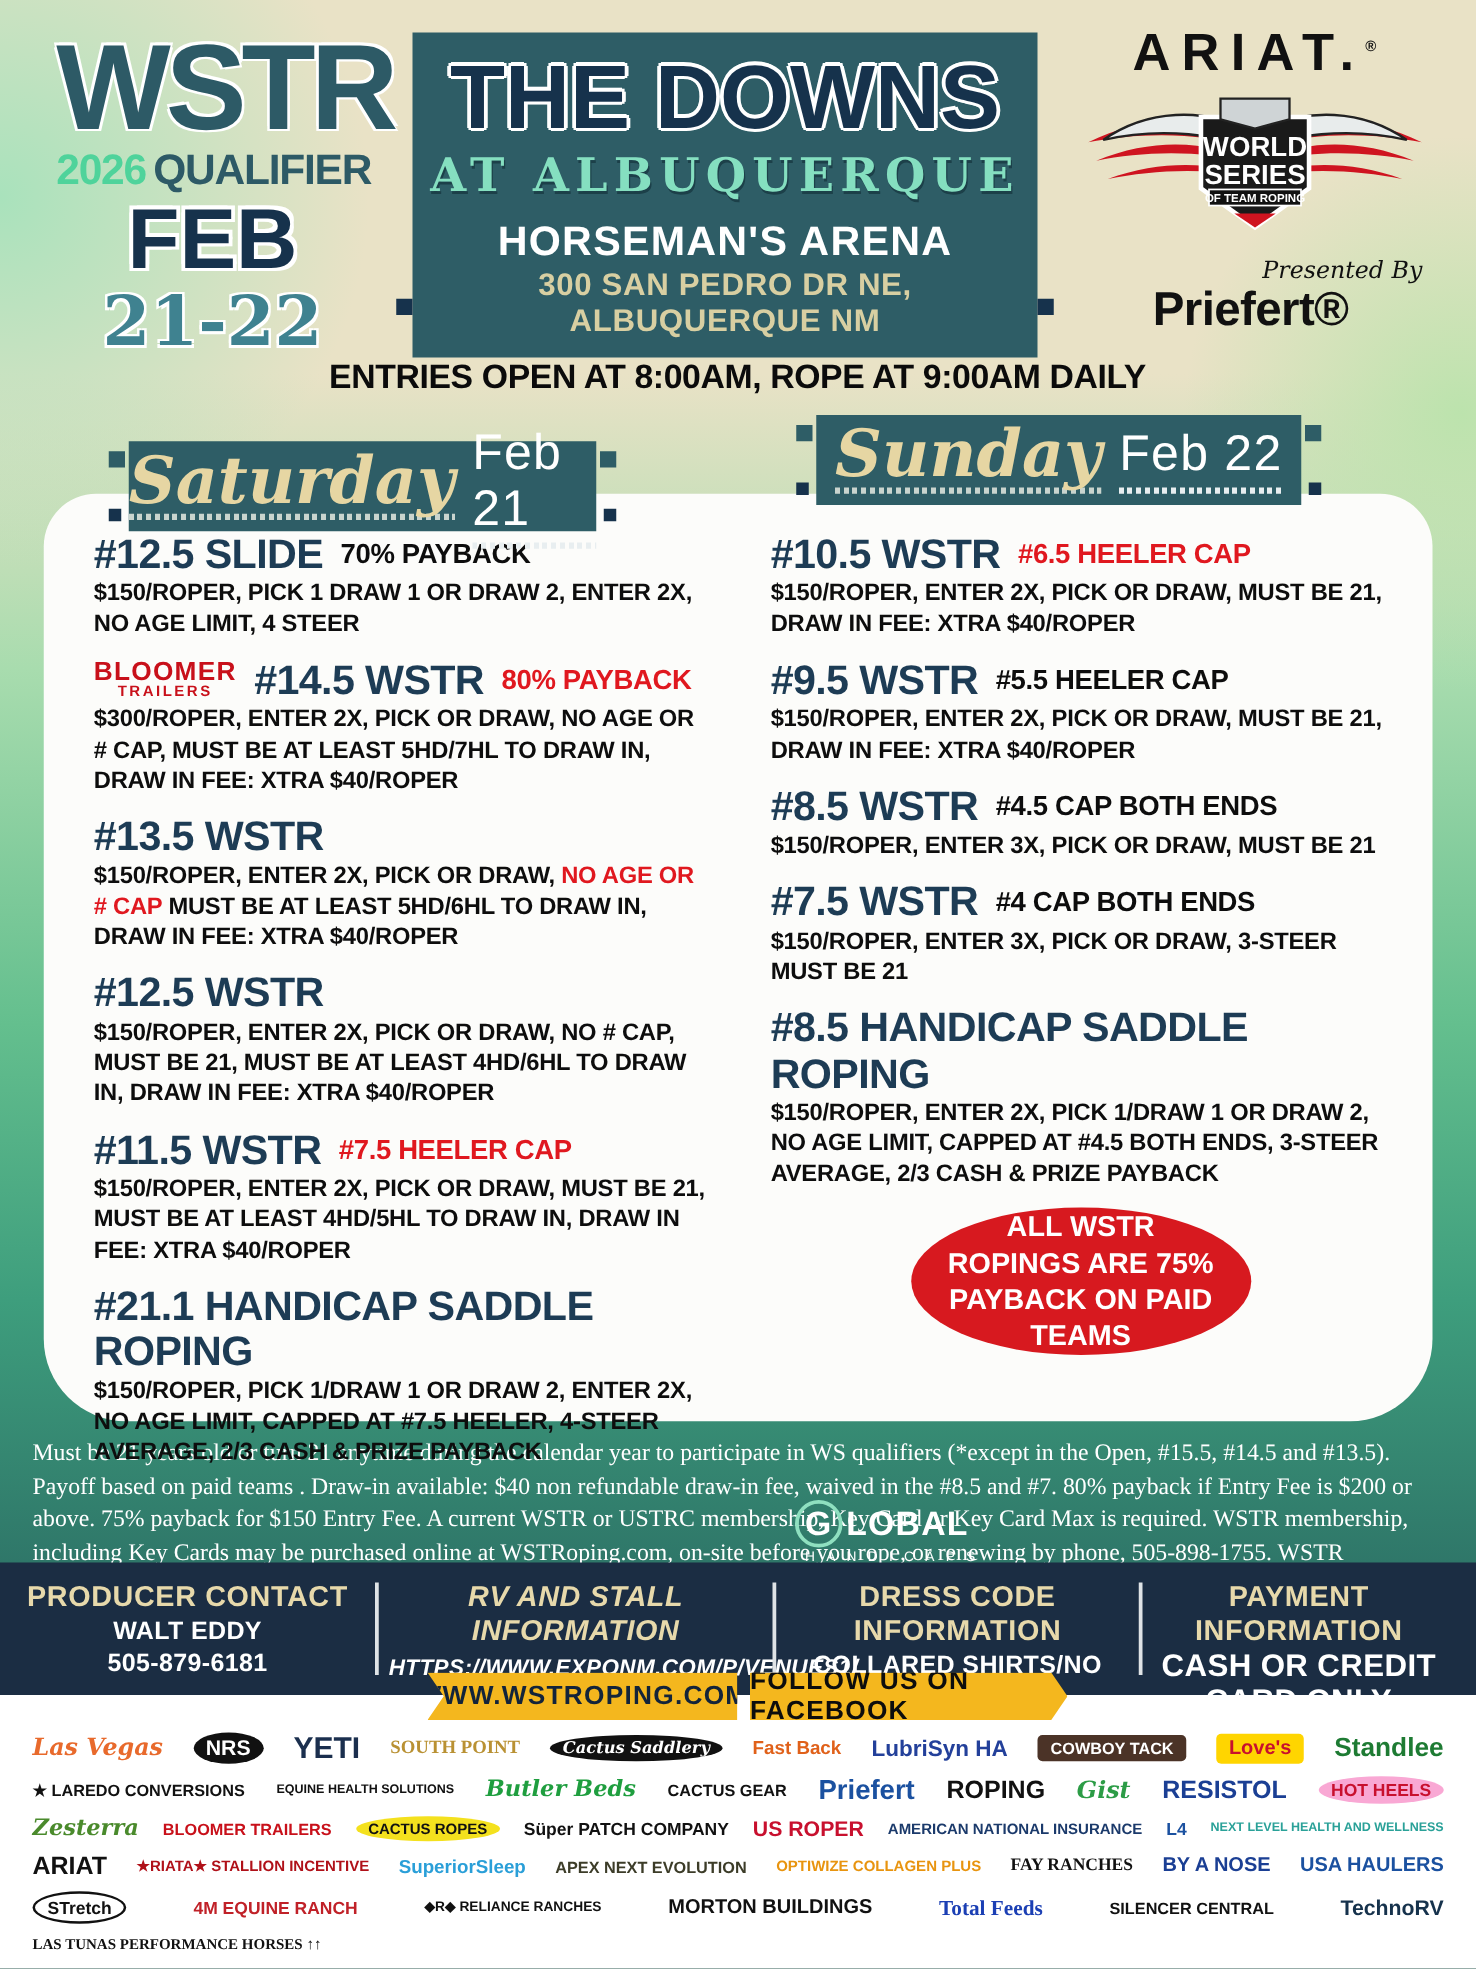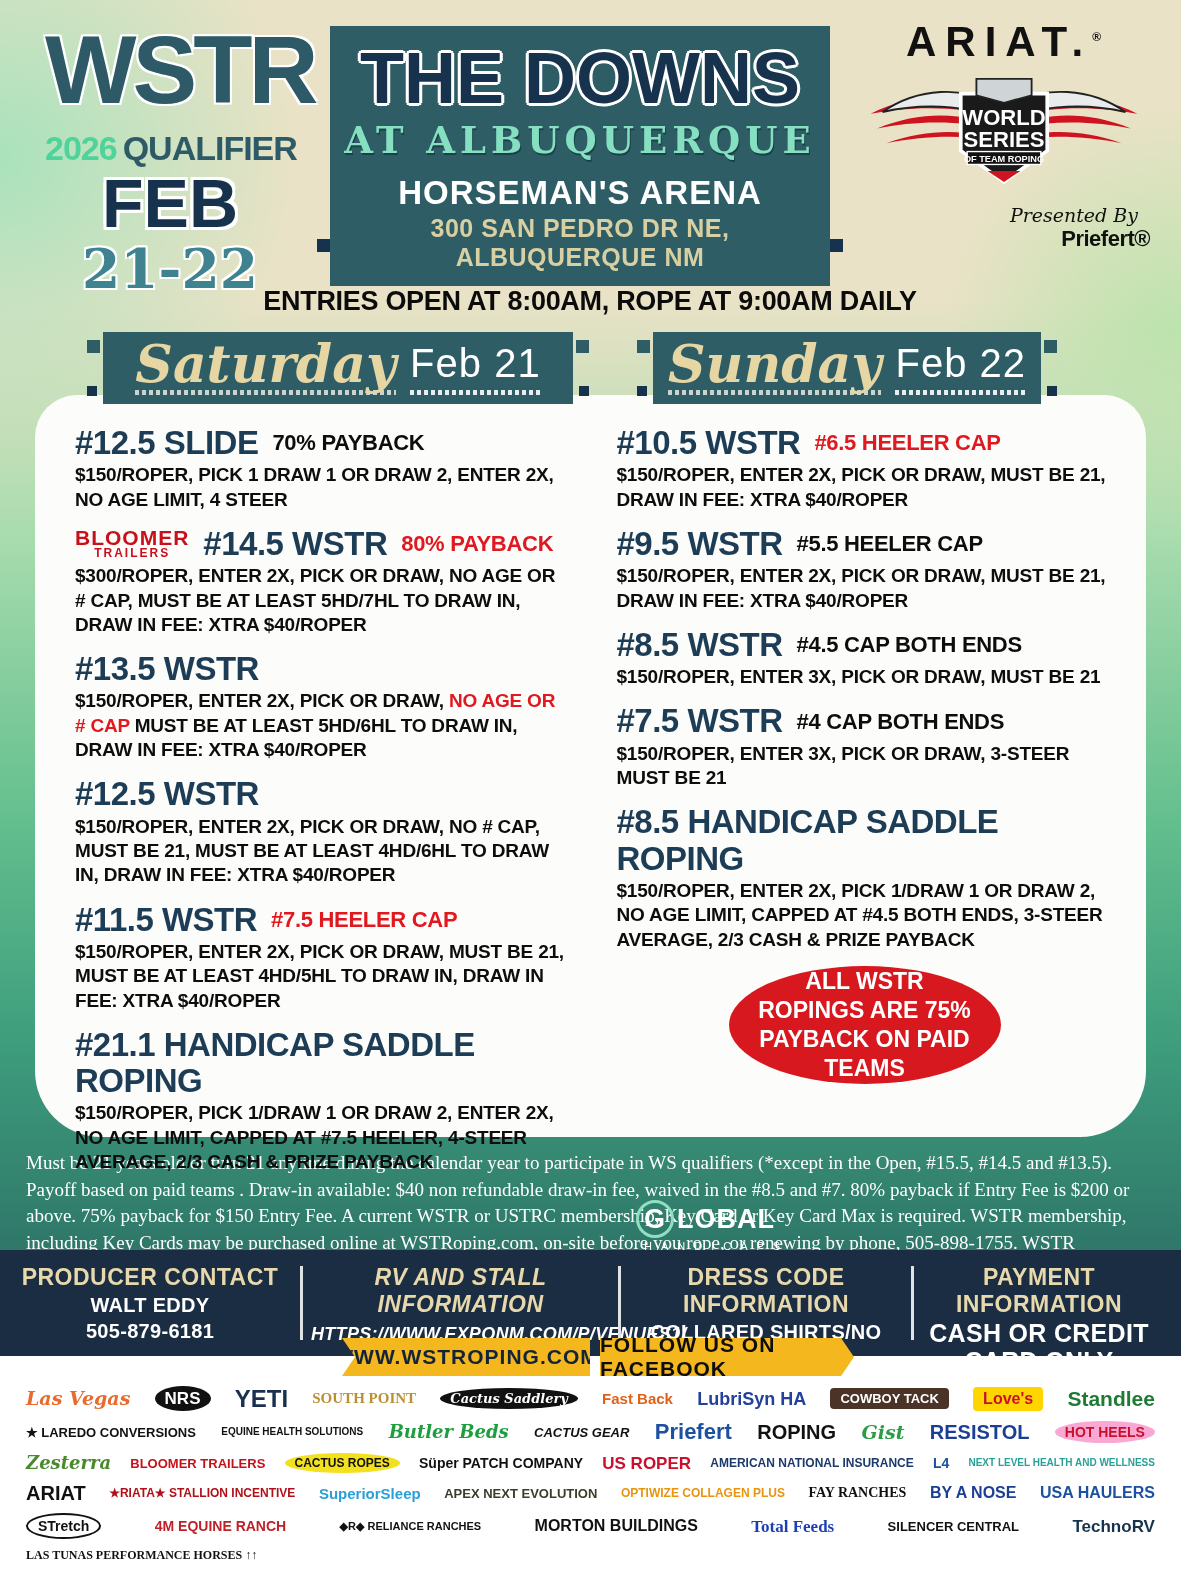--- a/index.html
+++ b/index.html
@@ -6,51 +6,51 @@
   .stage{position:relative;width:1181px;height:1575px;overflow:hidden;margin:0 auto;
     font-family:"Liberation Sans",sans-serif;
     background:
       radial-gradient(circle at 0% 10%, #a9e2bc 0%, rgba(169,226,188,0) 16%),
       radial-gradient(circle at 99% 21%, #bce3ad 0%, rgba(188,227,173,0) 13%),
       linear-gradient(180deg,#e9e2c6 0%,#e9e2c6 19%,#a8dcae 34%,#64bf8e 52%,#3e9e7d 66%,#2e7568 80%,#3a8172 92%,#377d6f 100%);
   }
   
   .wstr-logo{position:absolute;left:45px;top:22px;width:250px;text-align:center;}
   .wstr-word{font-size:97px;font-weight:900;color:#2d5a66;line-height:.98;letter-spacing:-4px;text-shadow:2px 2px 0 #fff,-2px -2px 0 #fff,2px -2px 0 #fff,-2px 2px 0 #fff;}
-  .qual-line{margin-top:12px;font-size:34px;font-weight:900;letter-spacing:-1px;white-space:nowrap;}
+  .qual-line{margin-top:0;font-size:34px;font-weight:900;letter-spacing:-1px;white-space:nowrap;}
   .qual-year{color:#4fd39b;margin-right:6px;}
   .qual-word{color:#2d5a66;}
   .feb-word{font-size:68px;font-weight:900;color:#16324c;line-height:1.05;text-shadow:3px 3px 0 #fff,-3px -3px 0 #fff,3px -3px 0 #fff,-3px 3px 0 #fff;}
   .days-word{font-family:"DejaVu Serif",serif;font-weight:bold;font-size:55px;color:#3f8290;line-height:1;margin-top:2px;text-shadow:2px 2px 0 #fff,-2px -2px 0 #fff,2px -2px 0 #fff,-2px 2px 0 #fff;}
   .venue-box{position:absolute;left:330px;top:26px;width:500px;height:260px;background:#2e5d66;box-sizing:border-box;text-align:center;padding-top:16px;}
   .venue-box::before{content:"";position:absolute;left:-13px;bottom:34px;width:13px;height:13px;background:#16324c;}
   .venue-box::after{content:"";position:absolute;right:-13px;bottom:34px;width:13px;height:13px;background:#16324c;}
   .venue-t1{font-size:72px;font-weight:900;color:#16324c;line-height:1;letter-spacing:0;
     text-shadow:-3px 0 0 #fff,3px 0 0 #fff,0 -3px 0 #fff,0 3px 0 #fff,-2px -2px 0 #fff,2px 2px 0 #fff,2px -2px 0 #fff,-2px 2px 0 #fff;}
   .venue-t2{font-family:"DejaVu Serif",serif;font-weight:bold;font-size:37px;color:#85dfc0;letter-spacing:5px;margin-top:4px;text-shadow:1px 2px 0 #1c4049;}
   .venue-arena{font-size:33px;font-weight:800;color:#ffffff;letter-spacing:1px;margin-top:12px;}
   .venue-addr{font-size:25px;font-weight:700;color:#d8cfa2;margin-top:2px;letter-spacing:.5px;}
   .entries-line{position:absolute;top:286px;left:180px;width:820px;text-align:center;font-size:27px;font-weight:900;color:#0b0b0b;letter-spacing:-.3px;}
   .ariat-logo{position:absolute;right:25px;top:18px;width:305px;text-align:center;}
   .ariat-word{font-size:42px;font-weight:900;color:#111;letter-spacing:9px;}
   .ariat-reg{font-size:12px;vertical-align:super;letter-spacing:0;}
   .presented{font-family:"DejaVu Serif",serif;font-style:italic;font-size:19px;color:#111;text-align:right;margin:-4px 18px 0 0;}
-  .priefert-word{font-size:22px;font-weight:900;color:#111;text-align:right;margin-right:6px;letter-spacing:-.5px;}
+  .priefert-word{font-size:38px;font-weight:900;color:#111;margin-right:6px;letter-spacing:-.5px;}
   
   .banner{position:absolute;top:332px;height:72px;background:#2e5d66;display:flex;align-items:center;justify-content:center;z-index:4;}
   .banner .script{font-family:"DejaVu Serif",serif;font-style:italic;font-weight:bold;font-size:52px;color:#e6d6a3;line-height:.9;margin-right:14px;}
   .banner .script::after{content:"";display:block;height:5px;margin-top:2px;background:repeating-linear-gradient(90deg,#c9d4ce 0 4px,transparent 4px 7px);}
   .banner .datew{font-size:40px;color:#fff;font-weight:400;letter-spacing:1px;}
   .banner .datew::after{content:"";display:block;height:5px;margin-top:4px;background:repeating-linear-gradient(90deg,#e8eef0 0 4px,transparent 4px 7px);}
   .px{position:absolute;width:13px;height:13px;background:#2e5d66;}
   .px.p1{left:-16px;top:8px;}
   .px.p2{left:-16px;bottom:8px;background:#16324c;width:10px;height:10px;}
   .px.p3{right:-16px;top:8px;}
   .px.p4{right:-16px;bottom:8px;background:#16324c;width:10px;height:10px;}
-  #sat-banner{left:103px;width:470px;}
+  #sat-banner{left:103px;width:374px;margin-top:21px;}
   #sun-banner{left:653px;width:388px;}
   
   .card{position:absolute;top:395px;left:35px;width:1111px;height:742px;background:#fcfcfa;border-radius:42px 42px 66px 66px;box-sizing:border-box;display:flex;gap:34px;padding:30px 38px 0 24px;z-index:2;}
   .col{flex:1;padding-left:16px;}
   .event{margin-bottom:14px;}
   .event-head{display:flex;align-items:center;gap:14px;flex-wrap:wrap;}
   .event-title{font-size:33px;font-weight:900;color:#1d3c55;letter-spacing:-.5px;line-height:1.1;}
   .event-tag{font-size:22px;font-weight:800;color:#0d0d0d;letter-spacing:-.3px;}
   .event-tag.red{color:#e0181f;}
   .event-desc{font-size:19px;font-weight:700;color:#0d0d0d;line-height:1.28;margin-top:2px;letter-spacing:-.2px;}
@@ -317,21 +317,21 @@
       <span class="sponsor" style="color: rgb(185, 145, 51); font-size: 15px; font-family: &quot;Liberation Serif&quot;, serif;">SOUTH POINT</span>
       <span class="sponsor" style="color: rgb(255, 255, 255); font-size: 13px; background: rgb(17, 17, 17); padding: 4px 10px; border-radius: 50%; font-family: &quot;DejaVu Serif&quot;, serif; font-style: italic;">Cactus Saddlery</span>
       <span class="sponsor" style="color: rgb(224, 97, 26); font-size: 15px;">Fast Back</span>
       <span class="sponsor" style="color: rgb(35, 64, 154); font-size: 18px;">LubriSyn HA</span>
       <span class="sponsor" style="color: rgb(255, 255, 255); font-size: 13px; background: rgb(75, 51, 39); padding: 4px 10px; border-radius: 4px;">COWBOY TACK</span>
       <span class="sponsor" style="color: rgb(200, 16, 46); font-size: 16px; background: rgb(255, 213, 0); padding: 4px 10px; border-radius: 4px;">Love's</span>
       <span class="sponsor" style="color: rgb(30, 123, 51); font-size: 21px;">Standlee</span>
       <span class="sponsor" style="color: rgb(17, 17, 17); font-size: 13px;">★ LAREDO CONVERSIONS</span>
       <span class="sponsor" style="color: rgb(17, 17, 17); font-size: 10px;">EQUINE HEALTH SOLUTIONS</span>
       <span class="sponsor" style="color: rgb(31, 158, 63); font-size: 18px; font-family: &quot;DejaVu Serif&quot;, serif; font-style: italic;">Butler Beds</span>
-      <span class="sponsor" style="color: rgb(17, 17, 17); font-size: 13px; font-style: italic;">CACTUS GEAR</span>
+      <span class="sponsor" style="color: rgb(17, 17, 17); font-size: 13px;">CACTUS GEAR</span>
       <span class="sponsor" style="color: rgb(27, 81, 160); font-size: 22px;">Priefert</span>
       <span class="sponsor" style="color: rgb(17, 17, 17); font-size: 20px;">ROPING</span>
       <span class="sponsor" style="color: rgb(44, 156, 70); font-size: 19px; font-family: &quot;DejaVu Serif&quot;, serif; font-style: italic;">Gist</span>
       <span class="sponsor" style="color: rgb(27, 63, 148); font-size: 20px;">RESISTOL</span>
       <span class="sponsor" style="color: rgb(200, 16, 46); font-size: 14px; background: #f9a8d4; padding: 4px 10px; border-radius: 50%;">HOT HEELS</span>
       <span class="sponsor" style="color: rgb(74, 138, 44); font-size: 18px; font-family: &quot;DejaVu Serif&quot;, serif; font-style: italic;">Zesterra</span>
       <span class="sponsor" style="color: rgb(200, 16, 26); font-size: 13px;">BLOOMER TRAILERS</span>
       <span class="sponsor" style="color: rgb(17, 17, 17); font-size: 12px; background: rgb(244, 225, 30); padding: 4px 10px; border-radius: 50%;">CACTUS ROPES</span>
       <span class="sponsor" style="color: rgb(17, 17, 17); font-size: 14px;">Süper PATCH COMPANY</span>
       <span class="sponsor" style="color: rgb(200, 16, 46); font-size: 17px;">US ROPER</span>

